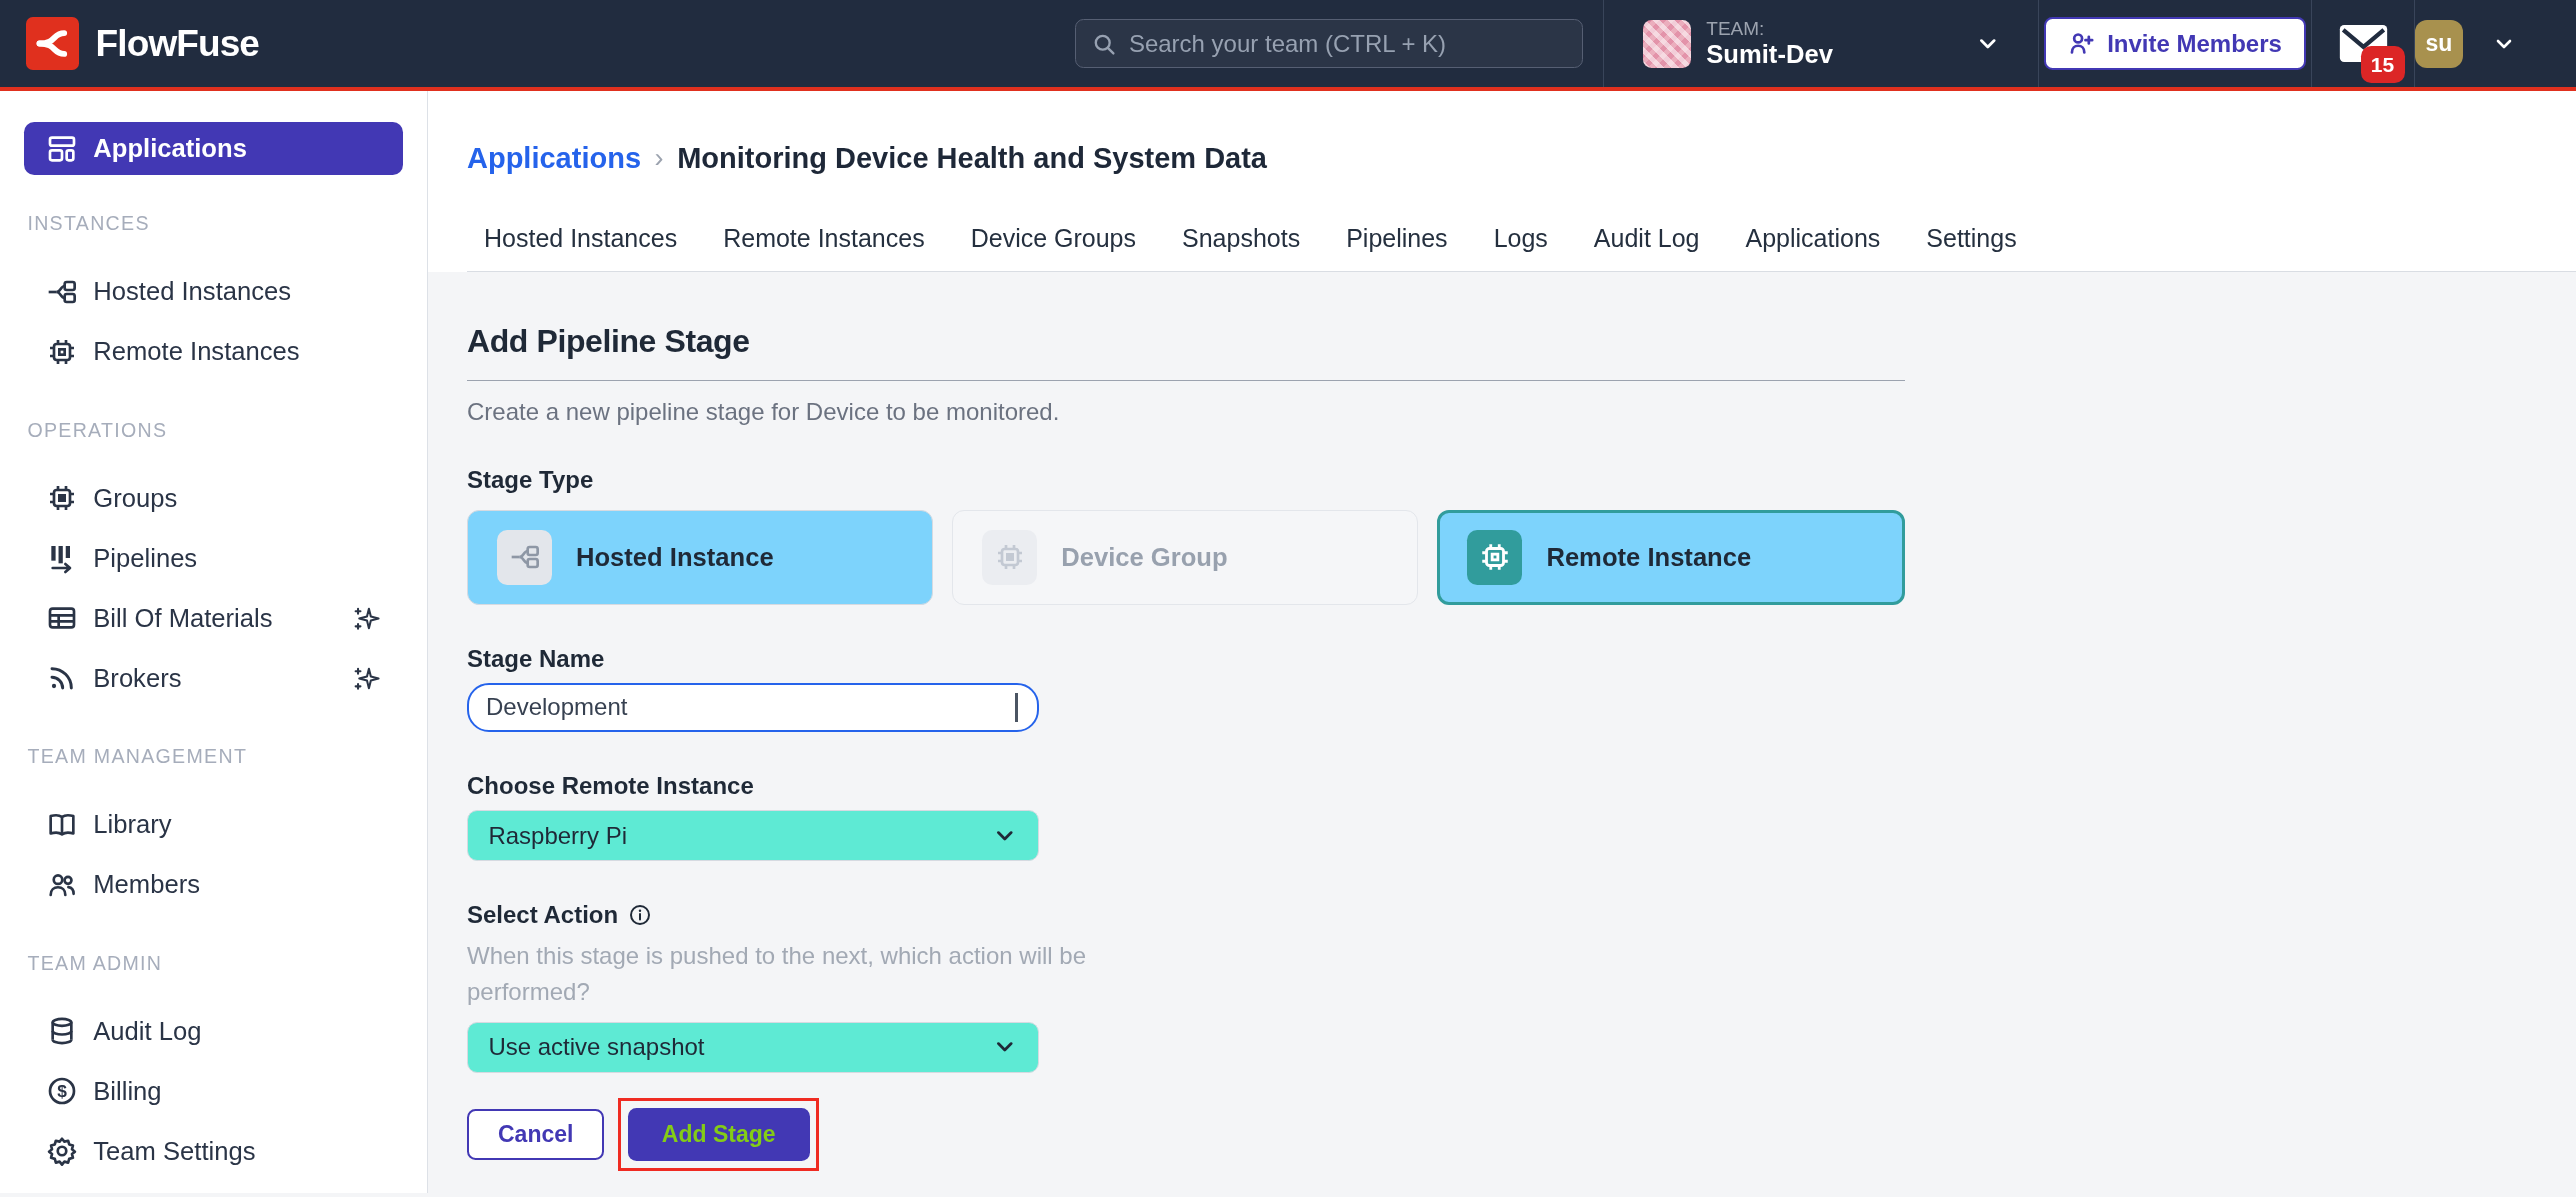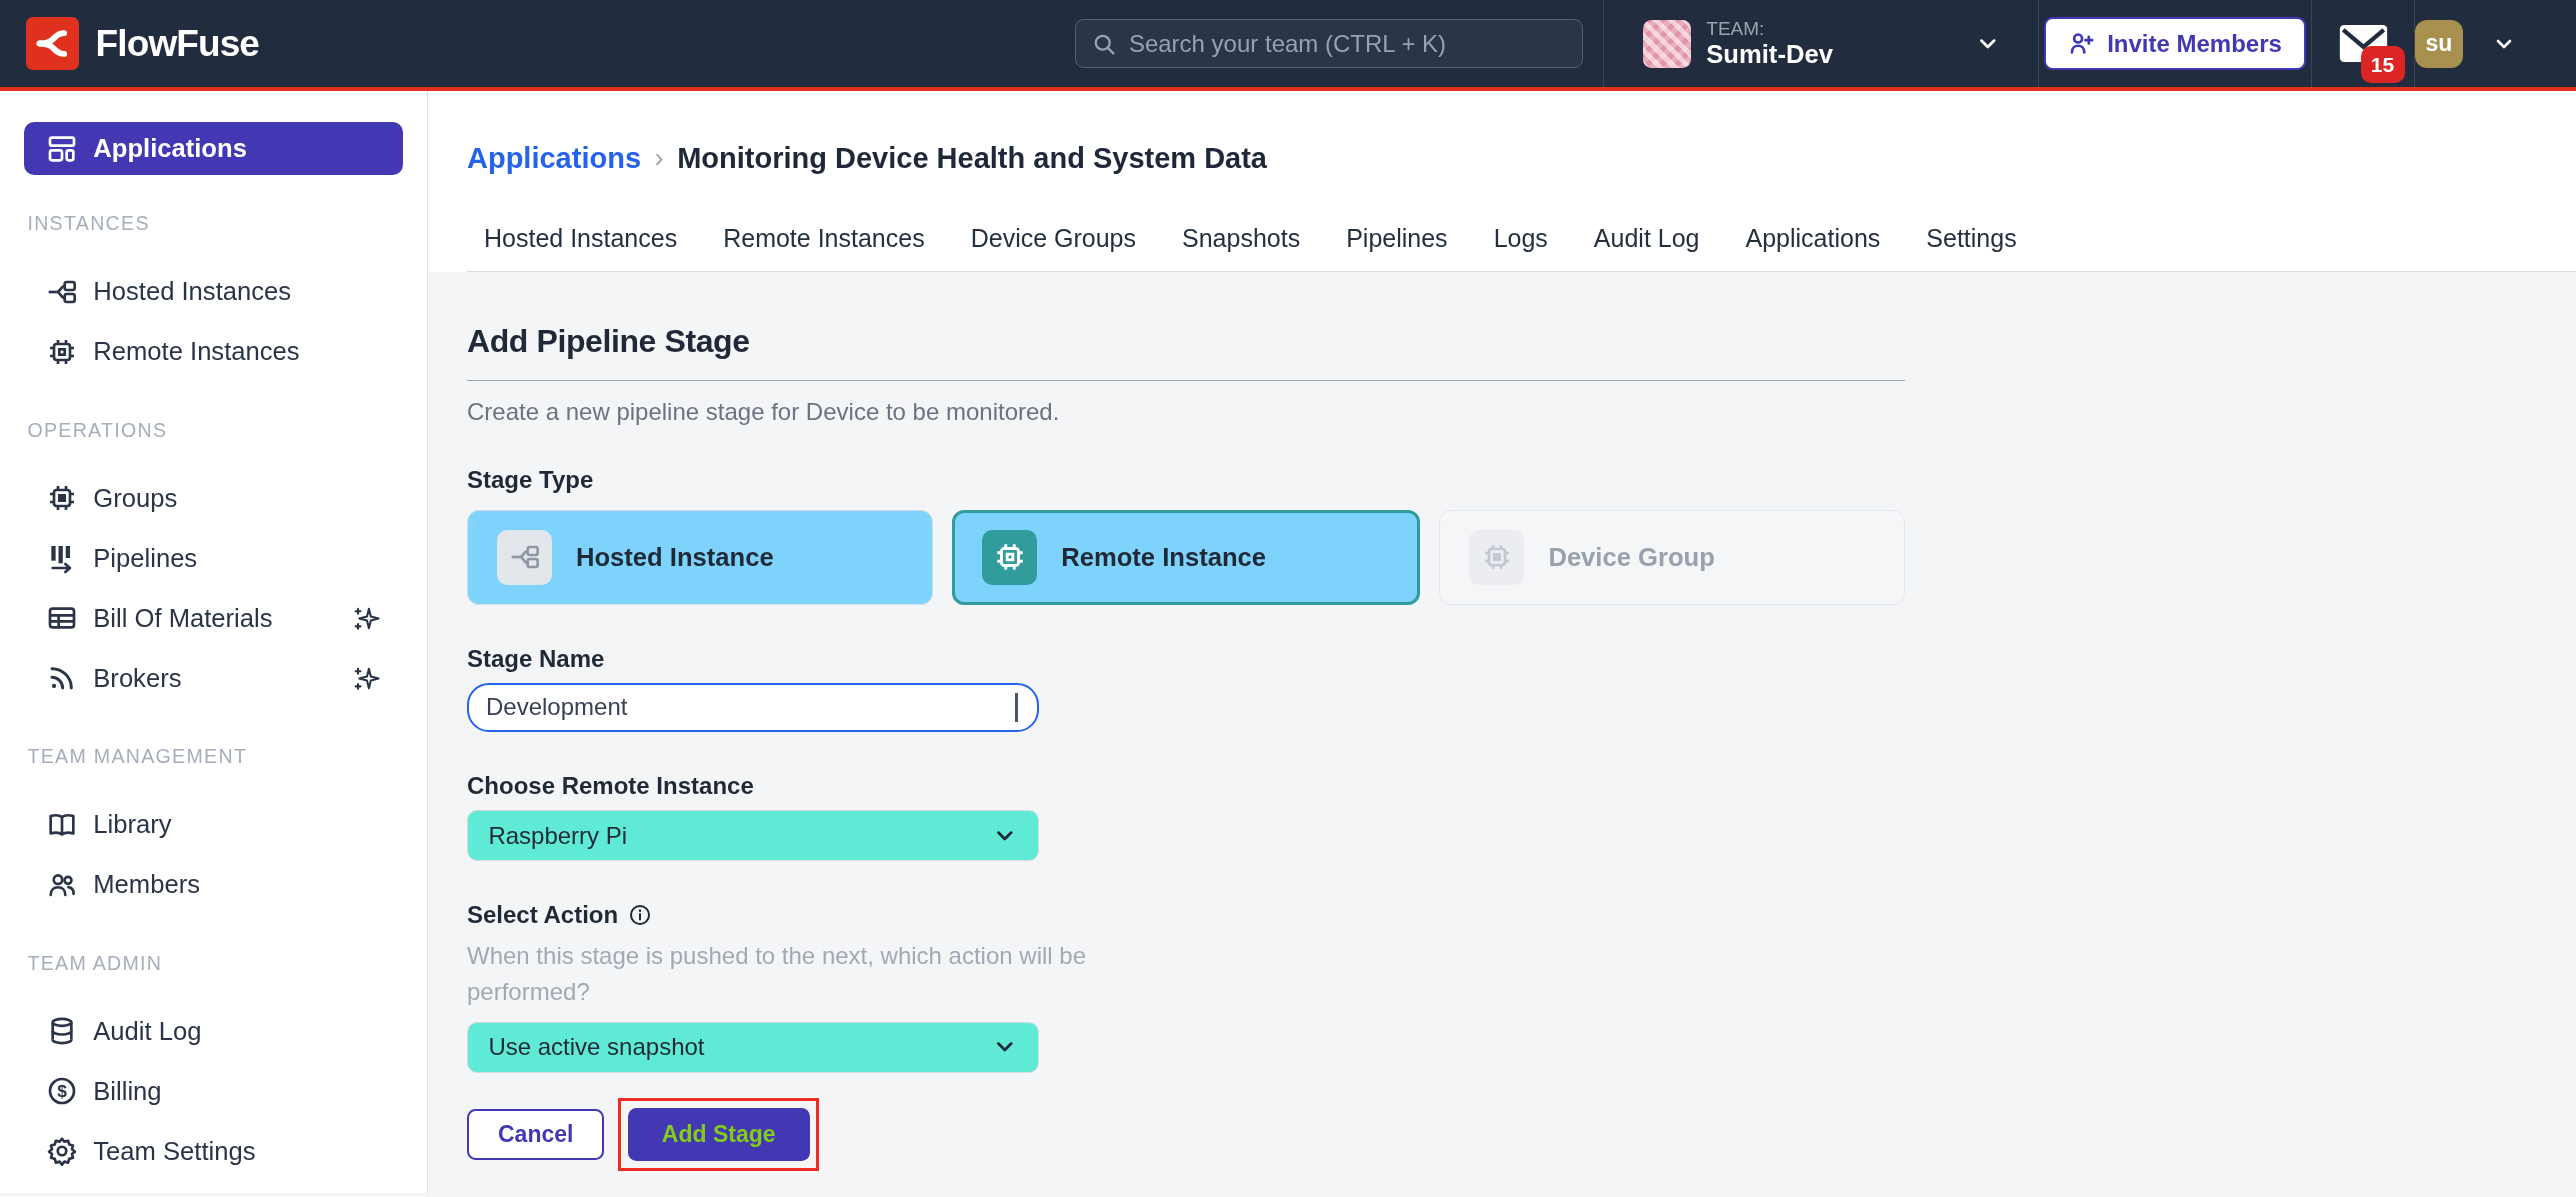--- a/index.html
+++ b/index.html
@@ -369,40 +369,40 @@
               <svg width="32" height="32" viewBox="0 0 24 24" fill="none" stroke="currentColor" stroke-width="2">
                 <path d="M2 12 h6"></path>
                   <path d="M8 12 C11 12 11 7.5 14 7.5"></path>
                   <path d="M8 12 C11 12 11 16.5 14 16.5"></path>
                 <rect x="14" y="4.5" width="7.5" height="6" rx="1.5"></rect>
                 <rect x="14" y="13.5" width="7.5" height="6" rx="1.5"></rect>
               </svg>
             </div>
             <span class="card-label">Hosted Instance</span>
           </div>
+          <div class="card disabled">
+            <div class="card-icon">
+              <svg width="32" height="32" viewBox="0 0 24 24" fill="none" stroke="currentColor" stroke-width="2">
+                <rect x="6" y="6" width="12" height="12" rx="2"></rect>
+                <rect x="10" y="10" width="4" height="4" fill="currentColor"></rect>
+                <path d="M9 6 V3 M15 6 V3 M9 21 V18 M15 21 V18 M6 9 H3 M6 15 H3 M21 9 H18 M21 15 H18"></path>
+              </svg>
+            </div>
+            <span class="card-label">Device Group</span>
+          </div>
           <div class="card selected">
             <div class="card-icon">
               <svg width="34" height="34" viewBox="0 0 24 24" fill="none" stroke="currentColor" stroke-width="2">
                 <rect x="6" y="6" width="12" height="12" rx="2"></rect>
                 <rect x="10" y="10" width="4" height="4"></rect>
                 <path d="M9 6 V3 M15 6 V3 M9 21 V18 M15 21 V18 M6 9 H3 M6 15 H3 M21 9 H18 M21 15 H18"></path>
               </svg>
             </div>
             <span class="card-label">Remote Instance</span>
           </div>
-          <div class="card disabled">
-            <div class="card-icon">
-              <svg width="32" height="32" viewBox="0 0 24 24" fill="none" stroke="currentColor" stroke-width="2">
-                <rect x="6" y="6" width="12" height="12" rx="2"></rect>
-                <rect x="10" y="10" width="4" height="4" fill="currentColor"></rect>
-                <path d="M9 6 V3 M15 6 V3 M9 21 V18 M15 21 V18 M6 9 H3 M6 15 H3 M21 9 H18 M21 15 H18"></path>
-              </svg>
-            </div>
-            <span class="card-label">Device Group</span>
-          </div>
         </div>
 
         <div class="field-label">Stage Name</div>
         <div class="text-input">
           <input type="text" value="Development" style="">
           <span class="caret"></span>
         </div>
 
         <div class="field-label">Choose Remote Instance</div>
         <div class="select">

